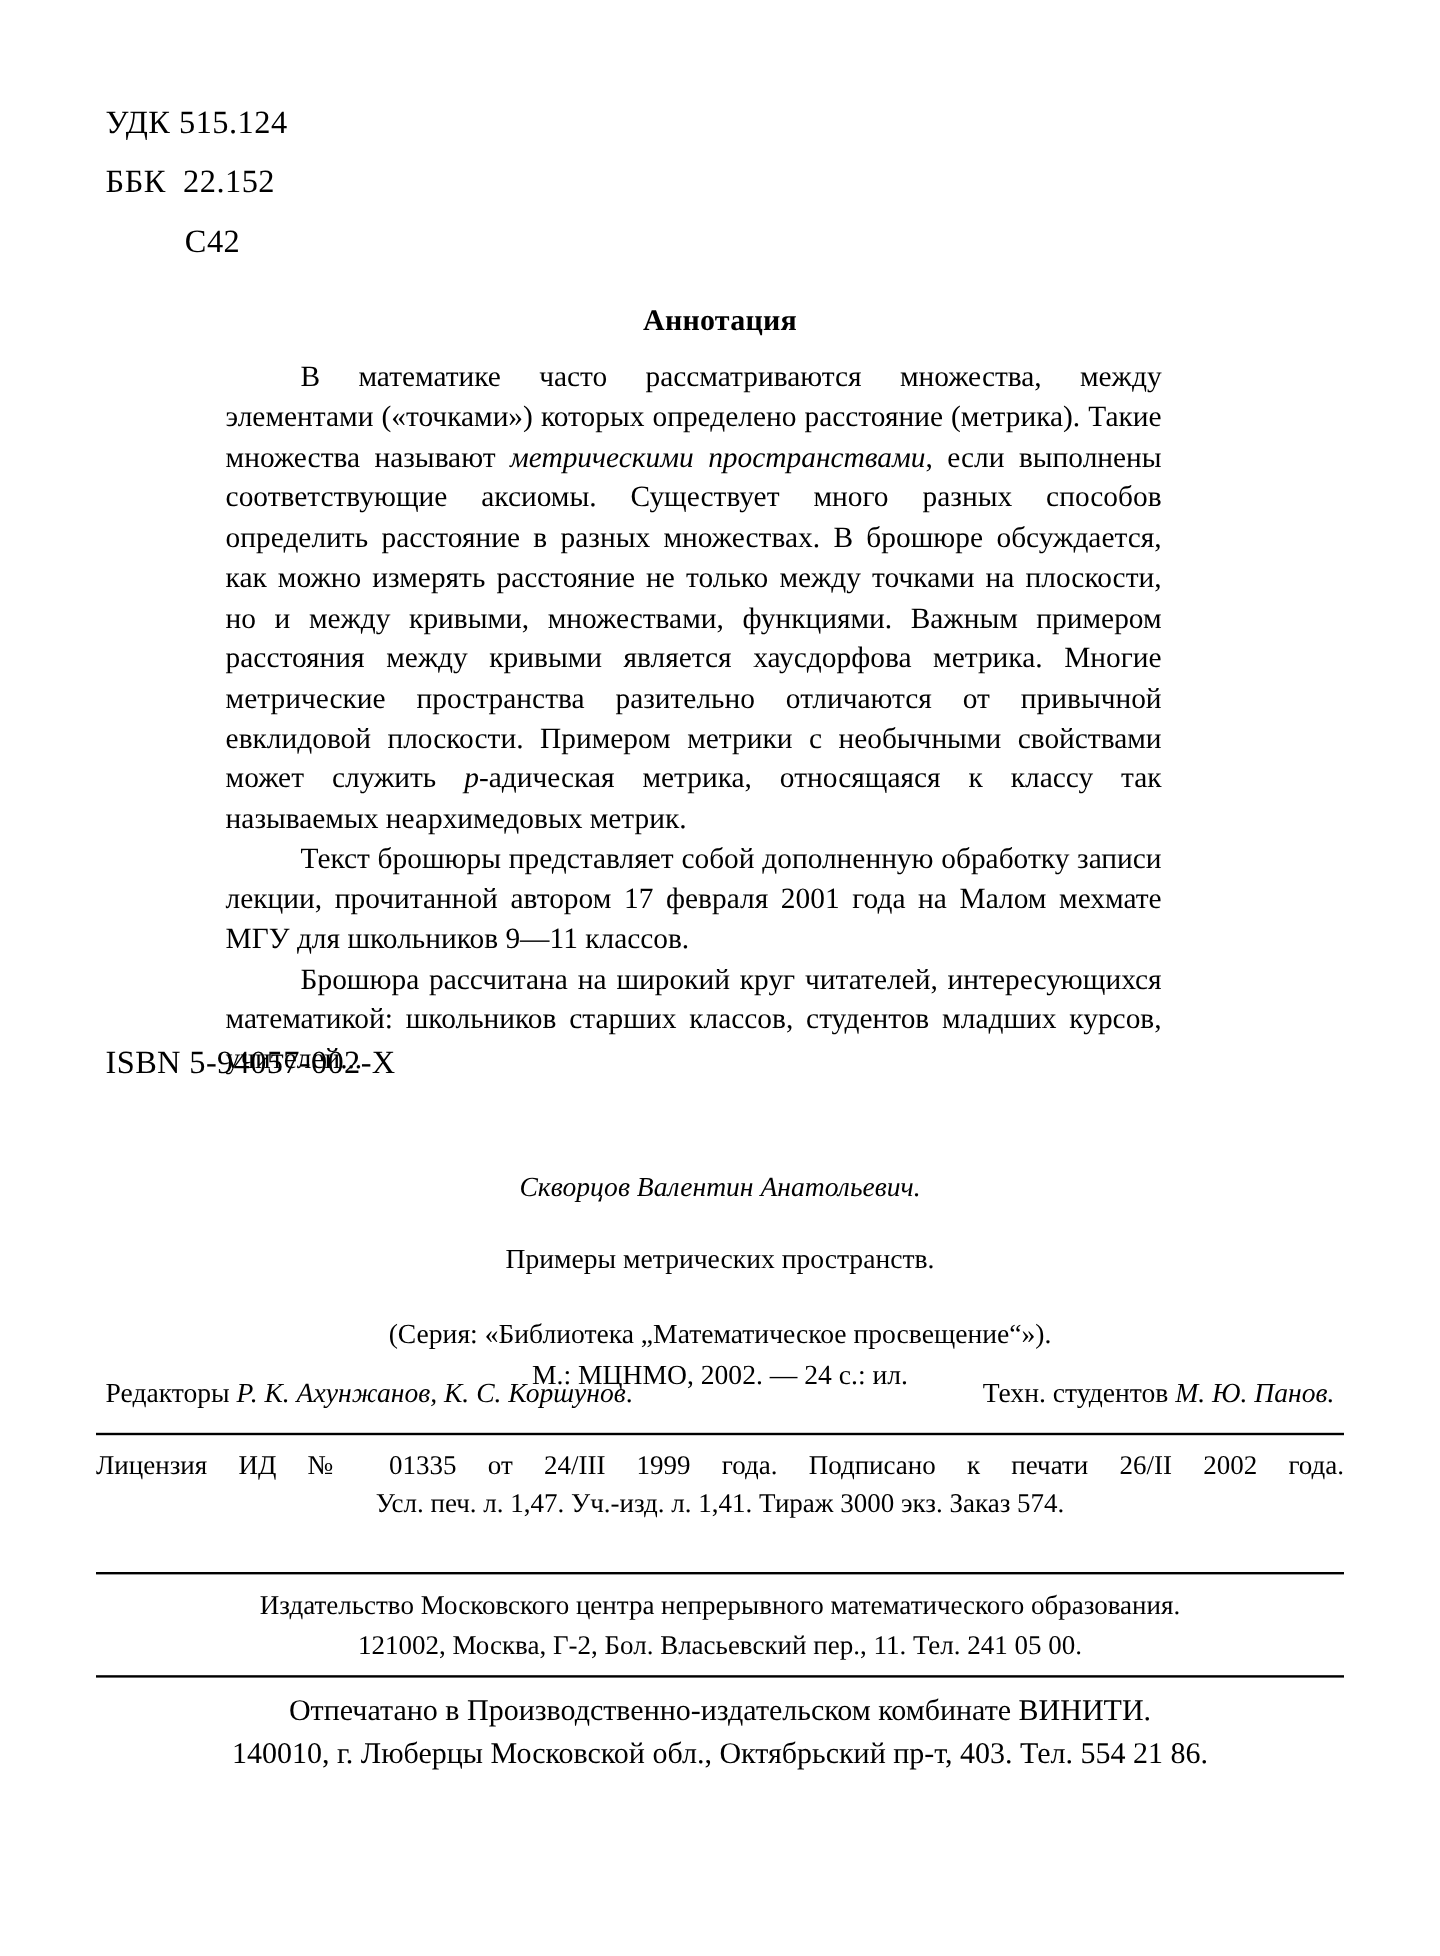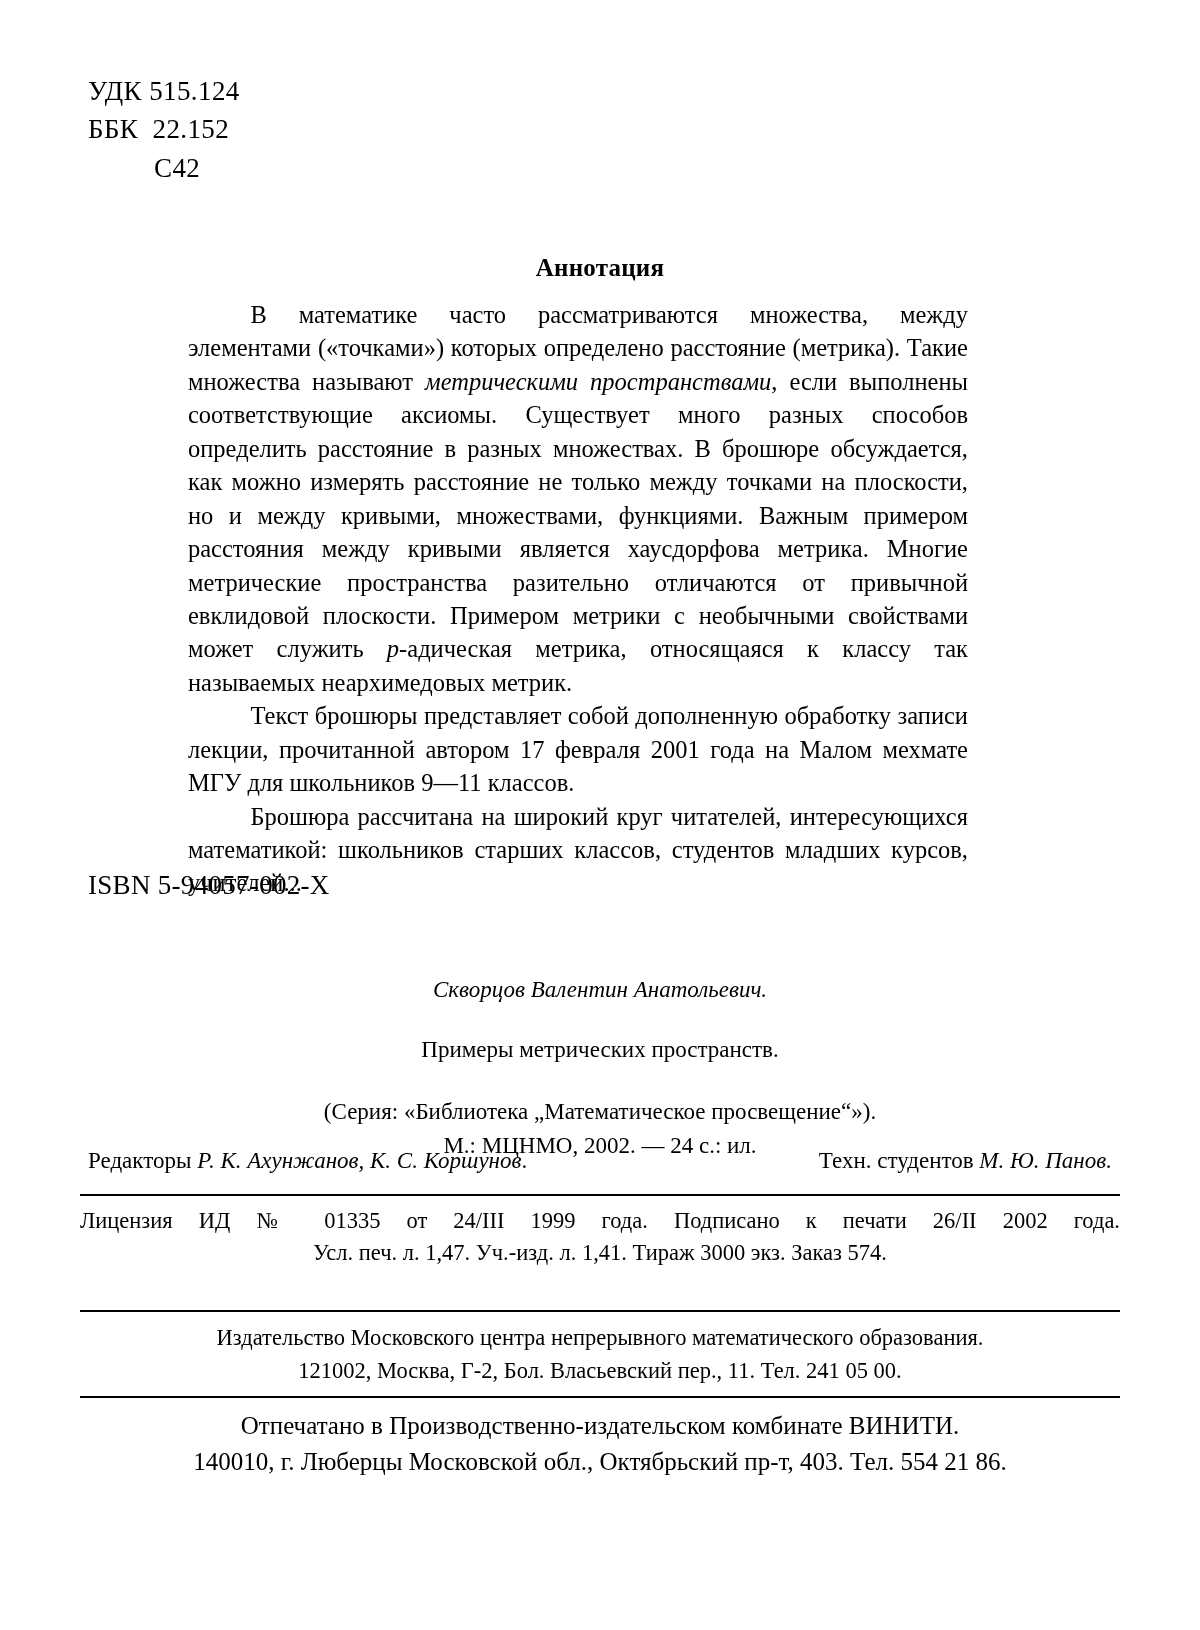--- a/index.html
+++ b/index.html
@@ -25,21 +25,21 @@
 
   
   .codes {
     position: absolute;
     left: 88px;
     top: 72px;
     font-size: 27px;
     line-height: 1.42;
     letter-spacing: 0.4px;
   }
-  .codes div { white-space: pre; }
+  .codes div { white-space: pre; margin-top: 11px; }
   .code-c42 { padding-left: 66px; }
 
   
   .annot-title {
     position: absolute;
     left: 0;
     top: 254px;
     width: 1200px;
     text-align: center;
     font-size: 25px;

